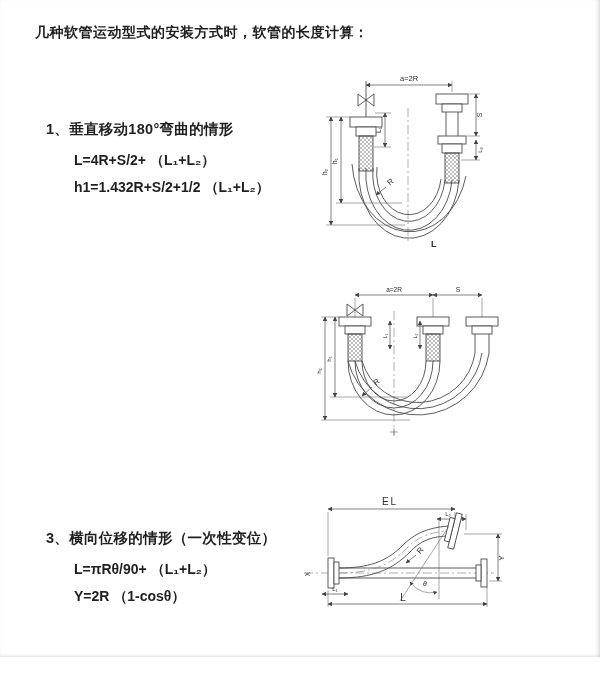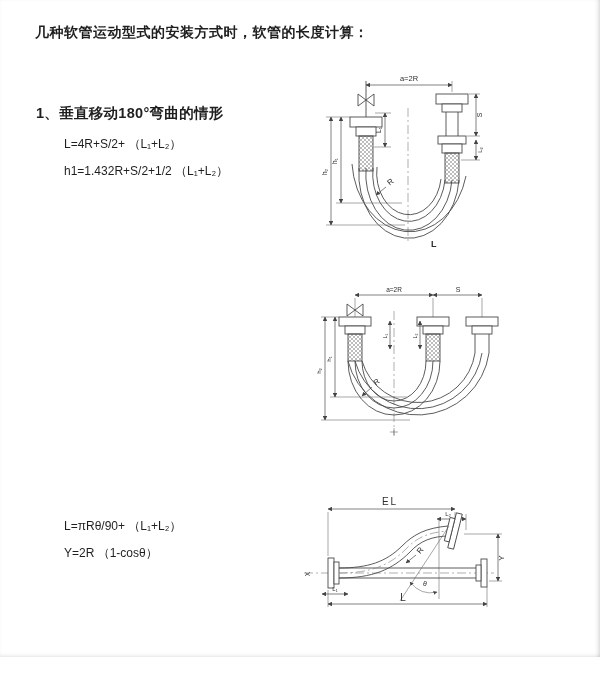--- a/index.html
+++ b/index.html
@@ -1,23 +1,23 @@
 <!DOCTYPE html>
 <html><head>
 <meta charset="utf-8">
 <style>
   html,body{margin:0;padding:0;background:#fff;}
   .page{position:relative;width:600px;height:657px;background:#fff;overflow:hidden;
         font-family:"Liberation Sans","DejaVu Sans",sans-serif;color:#1f1f1f;
         box-shadow:inset -4px 0 5px -3px rgba(0,0,0,.18), inset 0 -3px 4px -2px rgba(0,0,0,.10);}
   .title{position:absolute;left:35px;top:24px;font-size:14px;font-weight:bold;letter-spacing:.5px;white-space:nowrap;}
-  .section{position:absolute;left:36px;}
+  .section{position:absolute;left:46px;margin-top:16px;}
   .s1{top:104px}.s2{top:301px}.s3{top:513px}
   .heading{font-size:14.5px;font-weight:bold;margin:0 0 8px 0;white-space:nowrap;letter-spacing:.3px;}
-  .formula{font-size:12px;font-weight:400;margin:0 0 0 28px;line-height:27px;white-space:nowrap;}
+  .formula{font-size:14px;font-weight:700;margin:0 0 0 28px;line-height:27px;white-space:nowrap;}
   .diagram{position:absolute;}
   .d1{left:305px;top:68px;}
   .d2{left:312px;top:283px;}
   .d3{left:298px;top:486px;}
   svg{display:block;}
   svg text{font-family:"Liberation Sans","DejaVu Sans",sans-serif;fill:#2d2d2d;}
   .ln{stroke:#4a4a4a;stroke-width:.9;fill:none;}
   .thin{stroke:#6b6b6b;stroke-width:.6;fill:none;}
   .dim{stroke:#4a4a4a;stroke-width:.7;fill:none;}
   .cl{stroke:#8d8d8d;stroke-width:.7;fill:none;stroke-dasharray:9 3 2 3;}
@@ -33,20 +33,21 @@
   <div class="title">几种软管运动型式的安装方式时，软管的长度计算：</div>
 
   <div class="section s1">
     <p class="heading">1、垂直移动180°弯曲的情形</p>
     <p class="formula">L=4R+S/2+ （L₁+L₂）</p>
     <p class="formula">h1=1.432R+S/2+1/2 （L₁+L₂）</p>
   </div>
 
 
   <div class="section s3">
+    <p class="heading">3、横向位移的情形（一次性变位）</p>
     <p class="formula">L=πRθ/90+ （L₁+L₂）</p>
     <p class="formula">Y=2R （1-cosθ）</p>
   </div>
 
   <div class="diagram d1">
     <svg width="285" height="185" viewBox="0 0 285 185">
       <defs>
         <pattern id="braid" width="4" height="4" patternUnits="userSpaceOnUse">
           <path d="M0,4 L4,0 M0,0 L4,4" stroke="#7a7a7a" stroke-width=".5"></path>
         </pattern>

